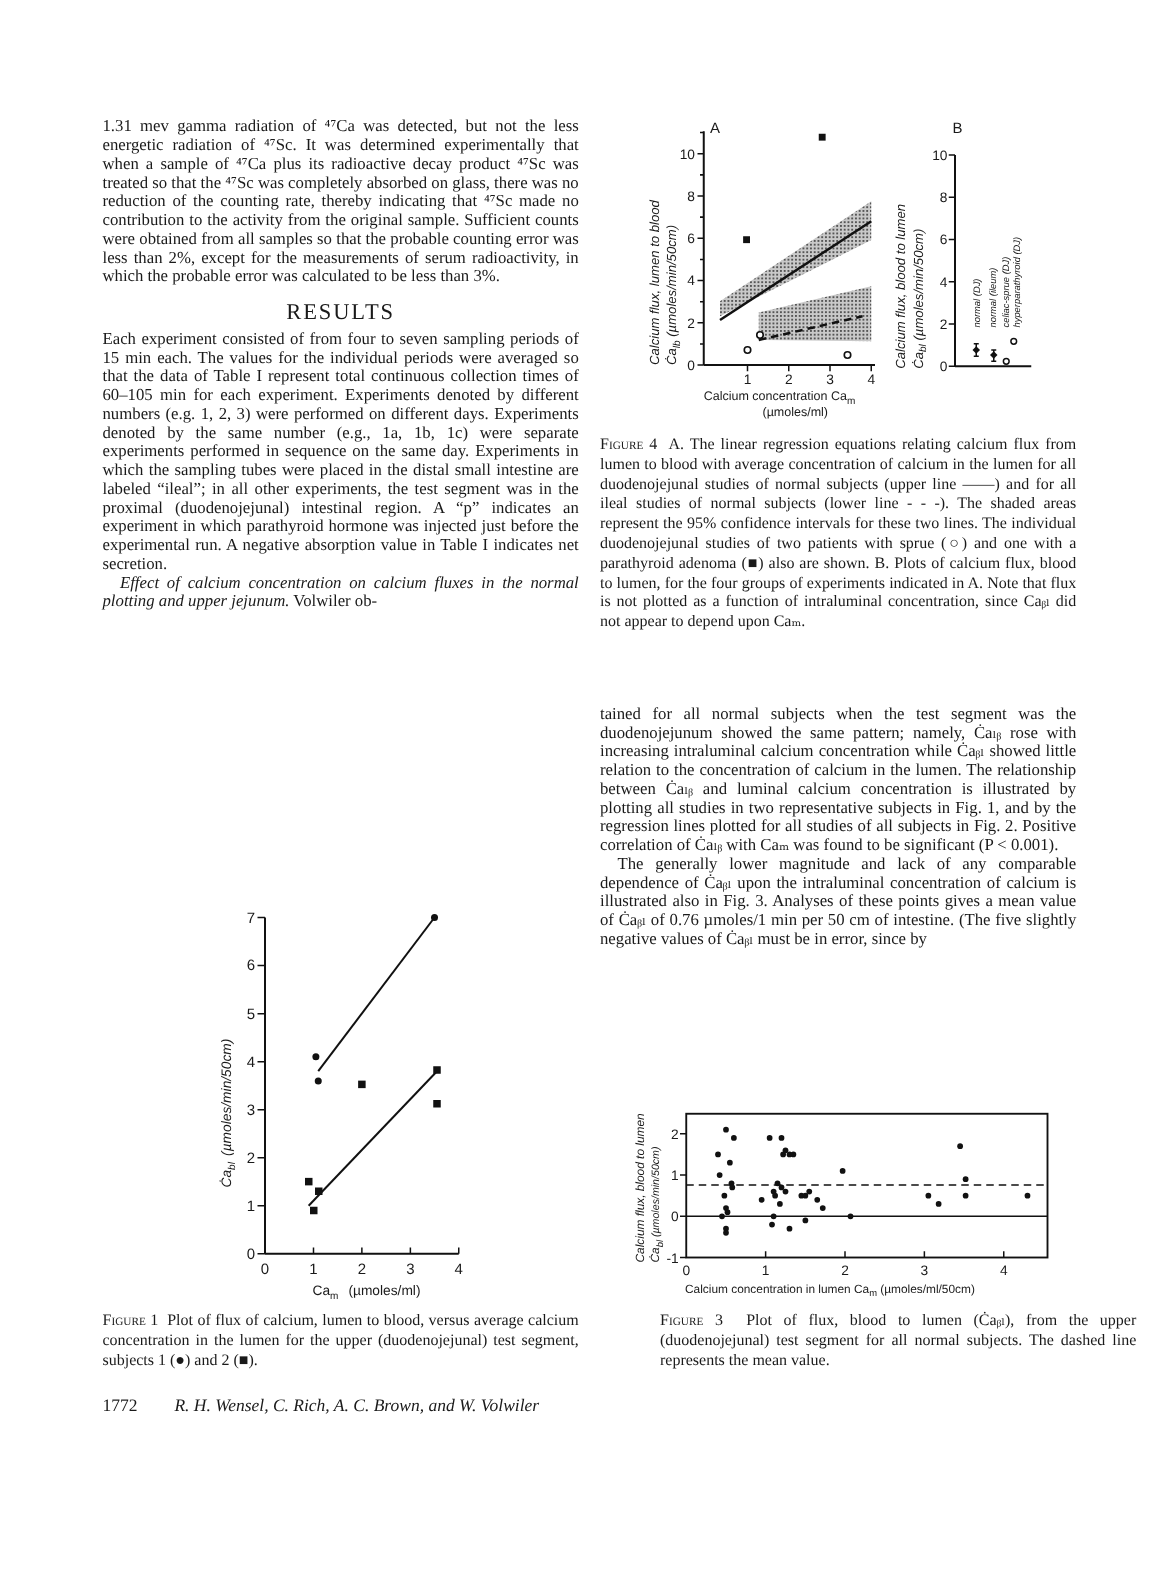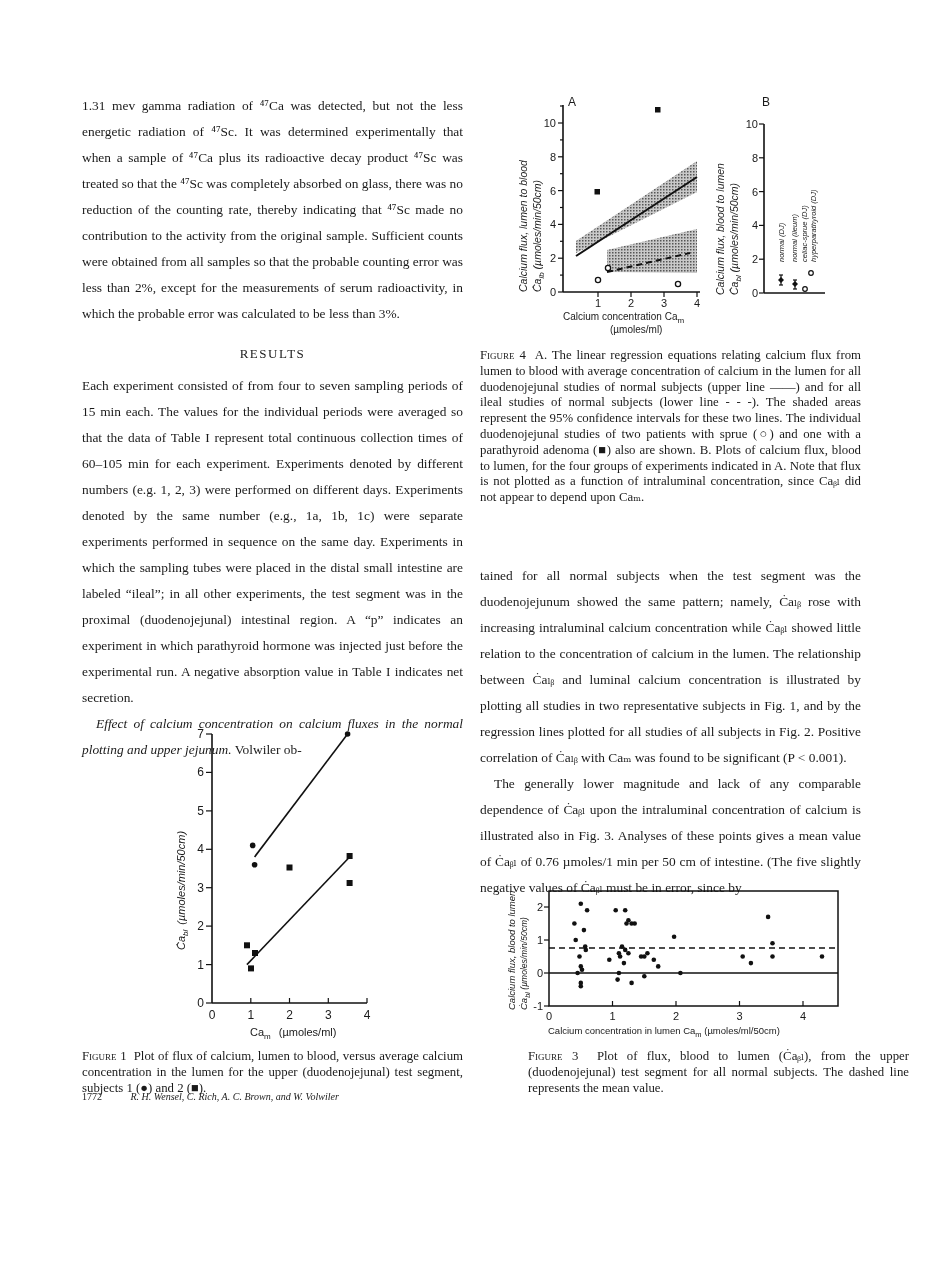--- a/index.html
+++ b/index.html
@@ -1,25 +1,25 @@
 <!DOCTYPE html>
 <html><head>
 <meta charset="utf-8">
 <style>
   html, body { margin:0; padding:0; background:#ffffff; }
   body { width:936px; height:1261px; position:relative; overflow:hidden;
          font-family:"Liberation Serif","DejaVu Serif",serif; color:#1a1a1a; }
-  .col { position:absolute; font-size:13.4px; line-height:26px; text-align:justify; }
+  .col { position:absolute; font-size:13.4px; line-height:15px; text-align:justify; }
   .col p { margin:0; }
   .indent { text-indent:14px; }
-  .heading { text-align:center; letter-spacing:1.5px; font-size:13px; margin:14px 0 6px 0 !important; }
+  .heading { text-align:center; letter-spacing:1.5px; font-size:18px; margin:14px 0 6px 0 !important; }
   .italic { font-style:italic; }
   .caption { position:absolute; font-size:12.8px; line-height:15.8px; text-align:justify; }
   .sc { font-variant:small-caps; }
-  .footer { position:absolute; left:82px; top:1091px; font-size:10px; }
+  .footer { position:absolute; left:82px; top:1118px; font-size:14px; }
   .footer .pg { margin-right:26px; }
   .footer .authors { font-style:italic; }
   svg text { font-family:"Liberation Sans","DejaVu Sans",sans-serif; fill:#1a1a1a; }
   .axis { stroke:#111; stroke-width:1.6; fill:none; }
   .tick { stroke:#111; stroke-width:1.2; }
 </style>
 </head>
 <body>
 
 <div class="col" style="left:82px; top:93px; width:381px;">

